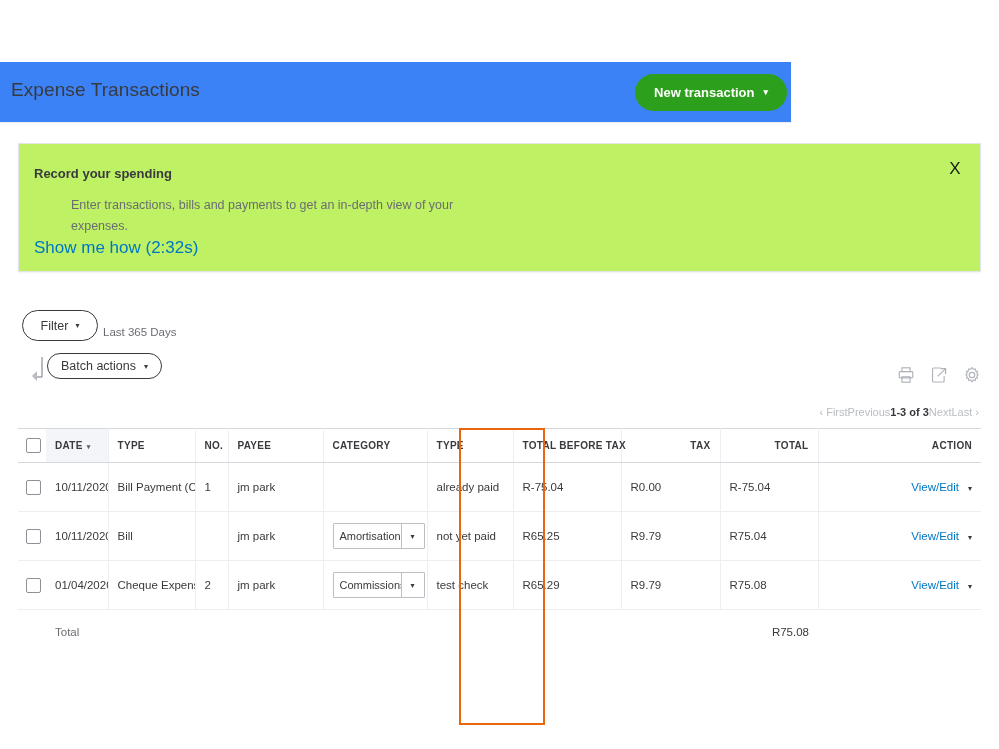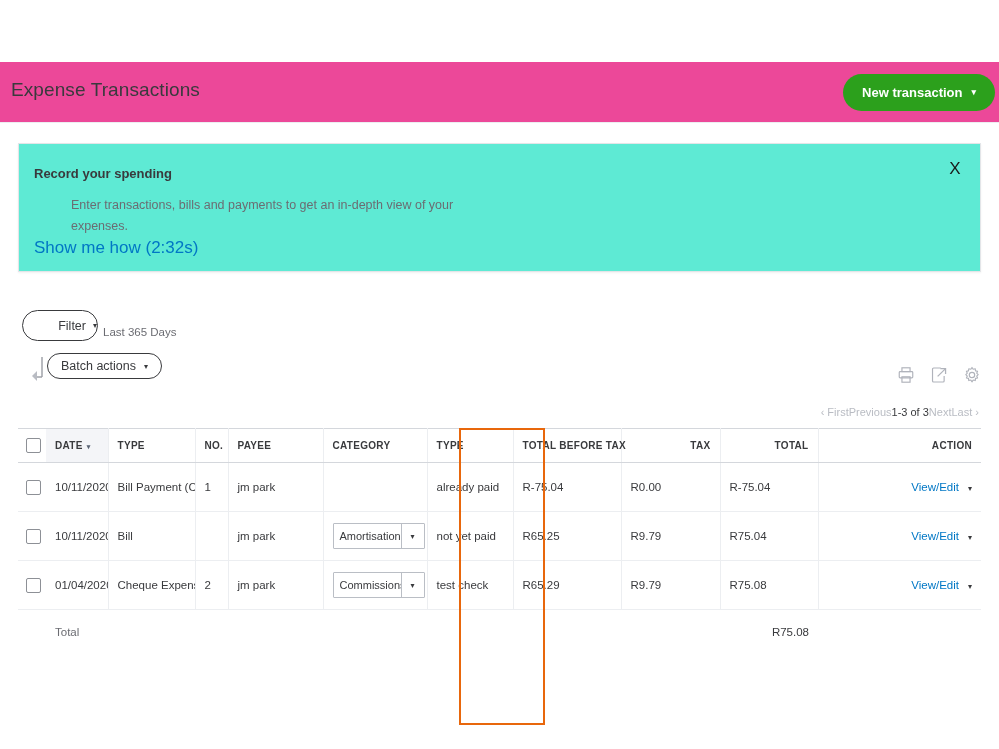--- a/index.html
+++ b/index.html
@@ -25,22 +25,22 @@
     position: absolute;
     left: 0; top: 0;
     width: 999px; height: 62px;
     background: #ffffff;
   }
 
   
   .page-header {
     position: absolute;
     left: 0; top: 62px;
-    width: 999px; height: 61px;
-    background: #ec4899;
+    width: 791px; height: 61px;
+    background: #3b82f6;
     border-bottom: 1px solid #eceef1;
   }
   .page-title {
     position: absolute;
     left: 11px; top: 17px;
     font-size: 19px;
     font-weight: 400;
     color: #393a3d;
     letter-spacing: 0.1px;
   }
@@ -71,21 +71,21 @@
     width: 999px;
     bottom: 0;
     background: #ffffff;
   }
 
   
   .promo-card {
     position: absolute;
     left: 18px; top: 20px;
     width: 963px; height: 129px;
-    background: #5eead4;
+    background: #bef264;
     border: 1px solid #e3e5e8;
     box-shadow: 0 1px 2px rgba(0,0,0,0.06);
     padding-left: 44px;
   }
   .promo-title {
     position: absolute;
     left: 15px; top: 22px;
     font-size: 13px;
     font-weight: bold;
     color: #393a3d;
@@ -129,21 +129,21 @@
     width: 76px; height: 31px;
     border: 1px solid #393a3d;
     border-radius: 16px;
     background: #ffffff;
     font-family: "Liberation Sans", sans-serif;
     font-size: 12.5px;
     color: #393a3d;
     cursor: pointer;
     display: flex;
     align-items: center;
-    justify-content: flex-end;
+    justify-content: center;
     gap: 7px;
   }
   .filter-btn .caret { font-size: 8px; }
 
   .date-range-label {
     position: absolute;
     left: 103px; top: 203px;
     font-size: 11.5px;
     color: #6b6c72;
   }
@@ -189,21 +189,21 @@
 
   
   .pagination {
     position: absolute;
     right: 20px; top: 283px;
     display: flex;
     align-items: center;
     font-size: 11px;
   }
   .pg-link { color: #b9bcc3; cursor: pointer; white-space: nowrap; }
-  .pg-count { color: #393a3d; font-weight: normal; white-space: nowrap; }
+  .pg-count { color: #393a3d; font-weight: bold; white-space: nowrap; }
 
   
   .txn-table {
     position: absolute;
     left: 18px; top: 305px;
     width: 963px;
     border-collapse: collapse;
     table-layout: fixed;
     font-size: 11.5px;
   }

